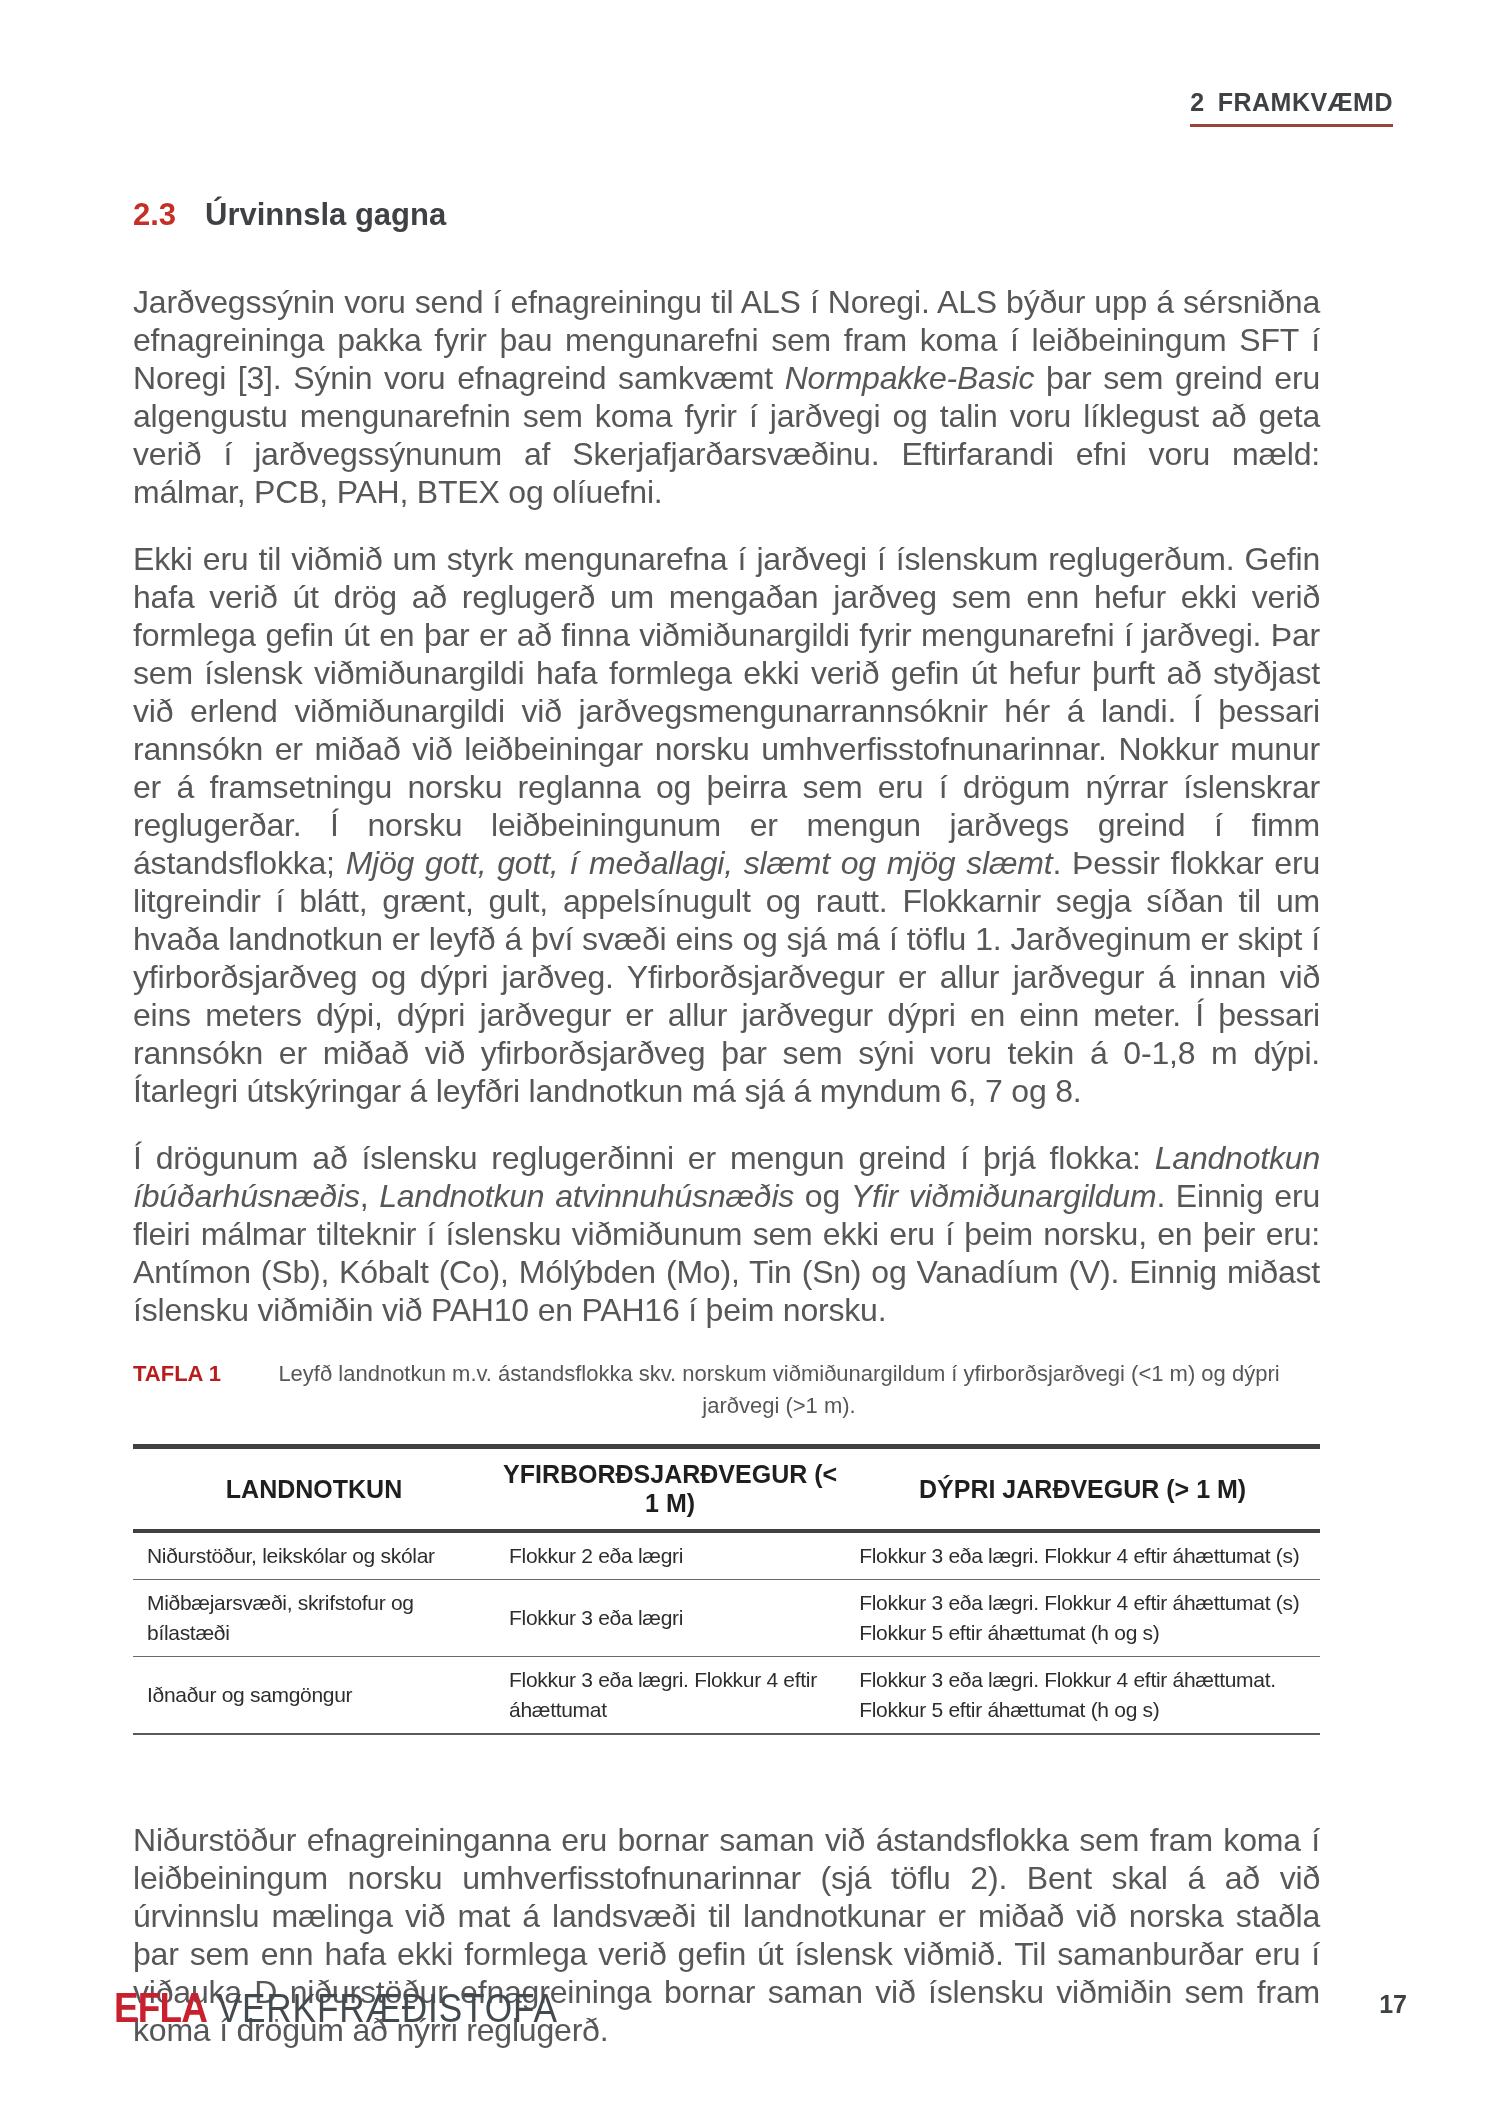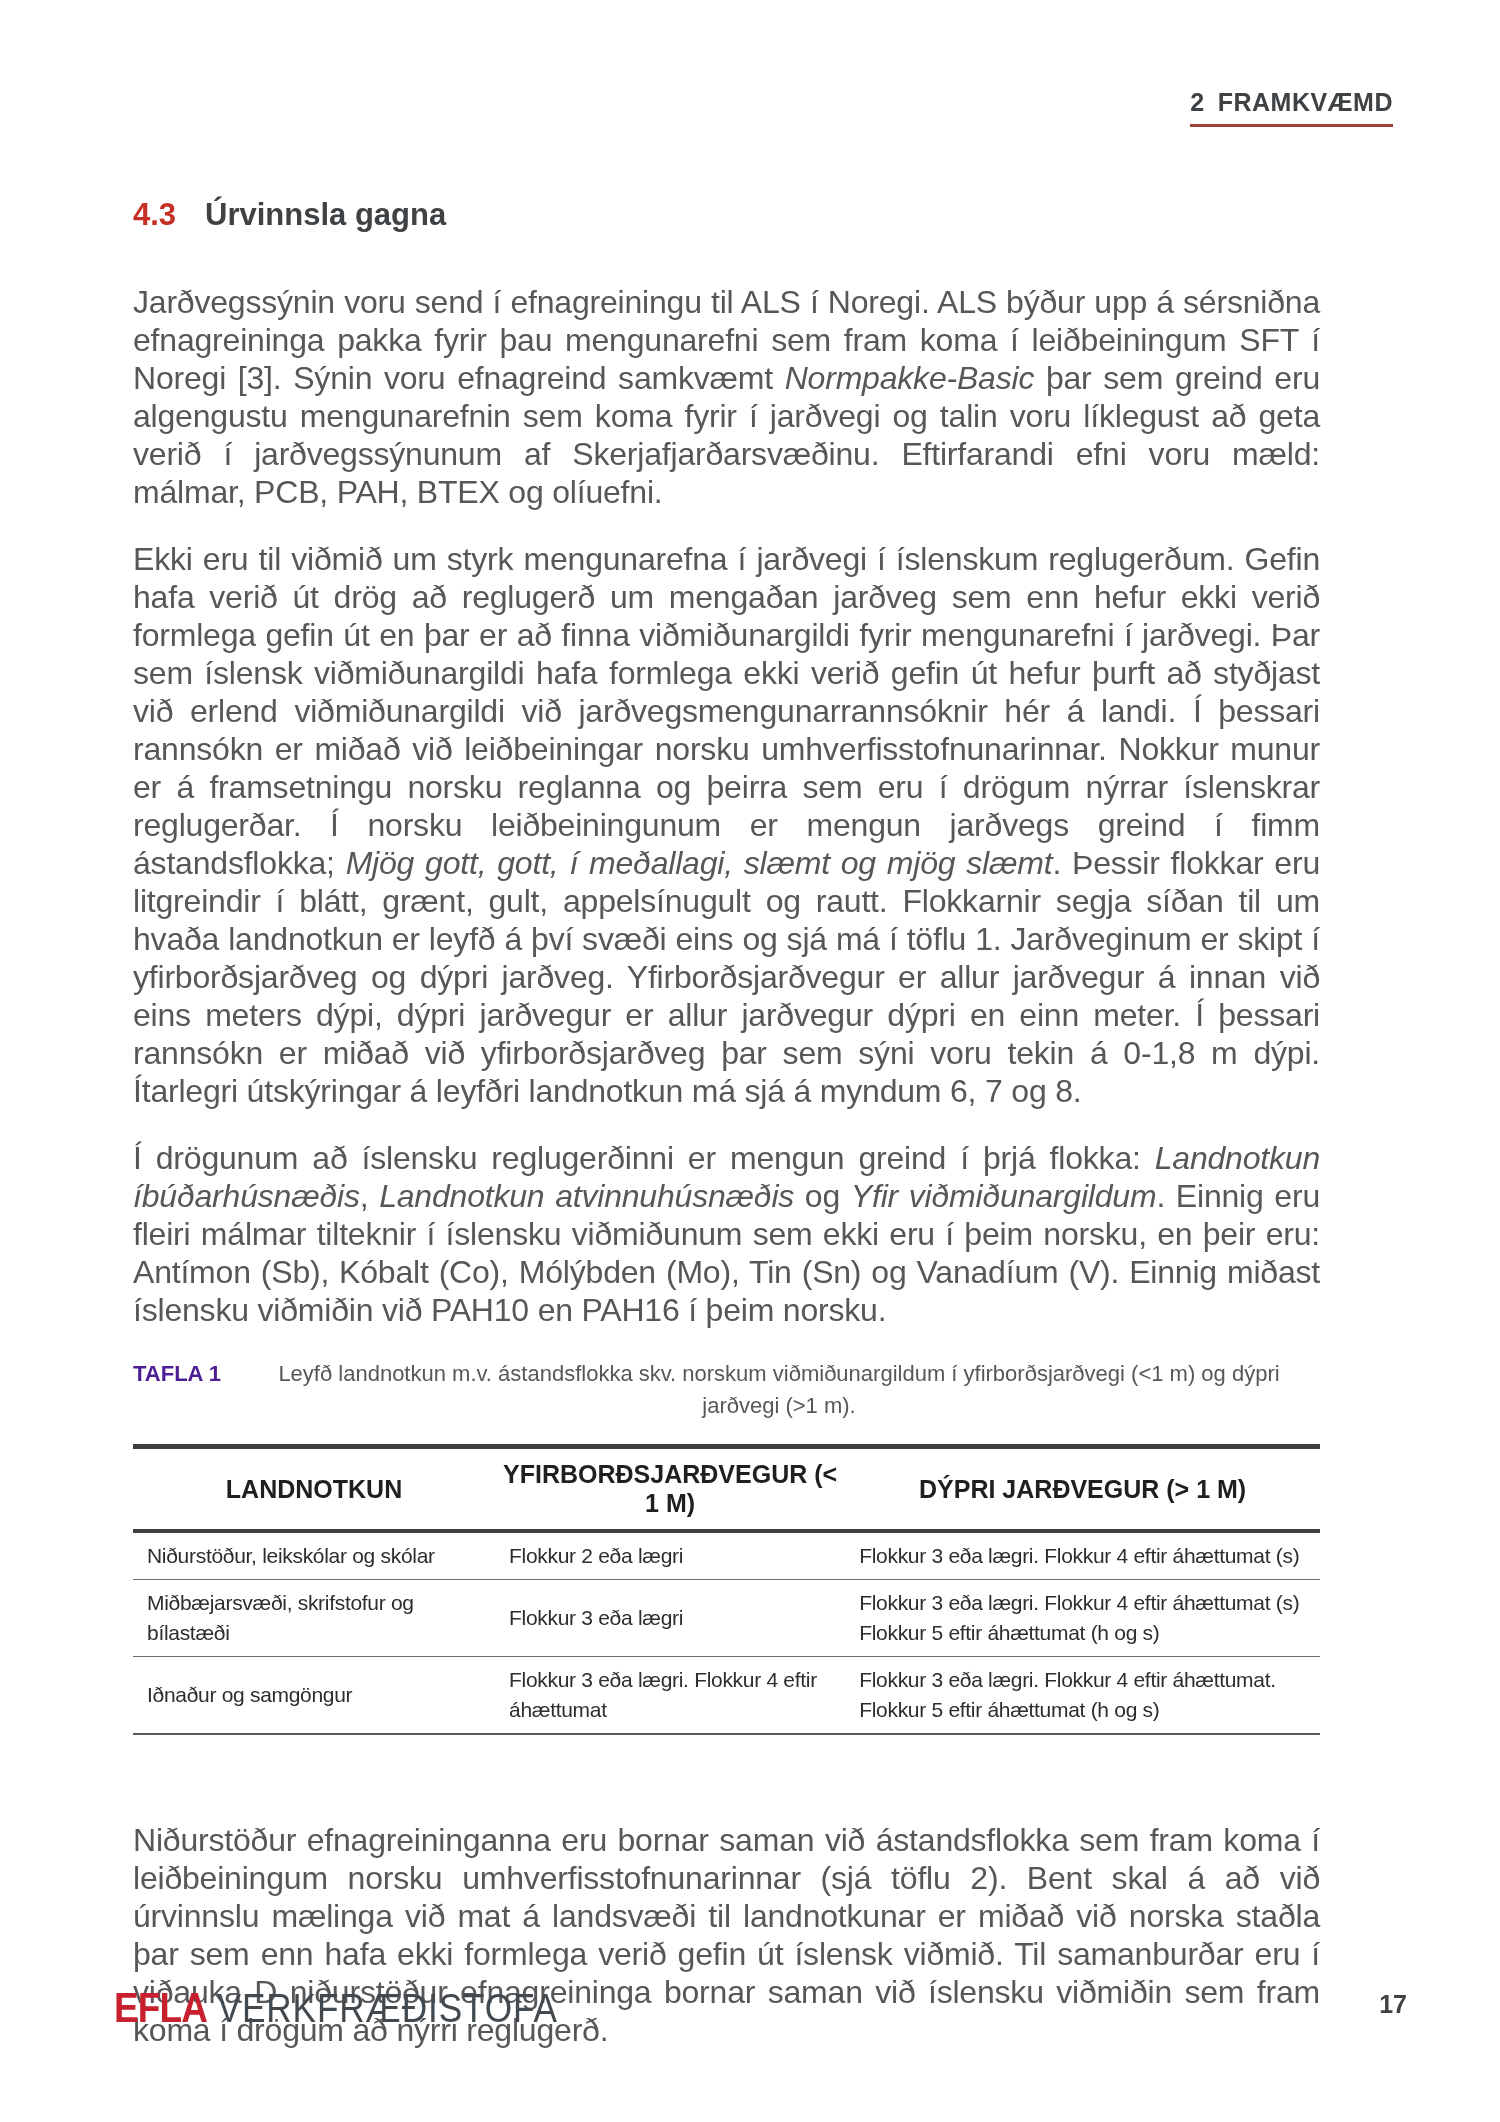--- a/index.html
+++ b/index.html
@@ -61,21 +61,21 @@
 
   
   .tbl-caption {
     display: flex;
     margin-top: 6px;
     margin-bottom: 22px;
     font-size: 22px;
     line-height: 32px;
   }
   .tbl-caption .cap-label {
-    color: #4c1d95;
+    color: #b91c1c;
     font-weight: bold;
     flex: 0 0 105px;
   }
   .tbl-caption .cap-text {
     flex: 1;
     text-align: center;
     color: #57575A;
   }
 
   
@@ -145,21 +145,21 @@
 </head>
 <body>
 
 <div class="page">
 
   <div class="page-header">
     <span class="chap-no">2</span><span>FRAMKVÆMD</span>
   </div>
 
   <div class="section-heading">
-    <span class="sec-no">4.3</span>
+    <span class="sec-no">2.3</span>
     <span class="sec-title">Úrvinnsla gagna</span>
   </div>
 
   <div class="content">
 
     <p class="body-par"><span>Jarðvegssýnin voru send í efnagreiningu til ALS í Noregi. ALS býður upp á sérsniðna efnagreininga pakka fyrir þau mengunarefni sem fram koma í leiðbeiningum SFT í Noregi [3]. Sýnin voru efnagreind samkvæmt </span><span class="it">Normpakke-Basic</span><span> þar sem greind eru algengustu mengunarefnin sem koma fyrir í jarðvegi og talin voru líklegust að geta verið í jarðvegssýnunum af Skerjafjarðarsvæðinu. Eftirfarandi efni voru mæld: málmar, PCB, PAH, BTEX og olíuefni.</span></p>
 
     <p class="body-par"><span>Ekki eru til viðmið um styrk mengunarefna í jarðvegi í íslenskum reglugerðum. Gefin hafa verið út drög að reglugerð um mengaðan jarðveg sem enn hefur ekki verið formlega gefin út en þar er að finna viðmiðunargildi fyrir mengunarefni í jarðvegi. Þar sem  íslensk viðmiðunargildi hafa formlega ekki verið gefin út hefur þurft að styðjast við erlend viðmiðunargildi við jarðvegsmengunarrannsóknir hér á landi. Í þessari rannsókn er miðað við leiðbeiningar norsku umhverfisstofnunarinnar. Nokkur munur er á framsetningu norsku reglanna og þeirra sem eru í drögum nýrrar íslenskrar reglugerðar. Í norsku leiðbeiningunum er mengun jarðvegs greind í fimm ástandsflokka; </span><span class="it">Mjög gott, gott, í meðallagi, slæmt og mjög slæmt</span><span>. Þessir flokkar eru litgreindir í blátt, grænt, gult, appelsínugult og rautt. Flokkarnir segja síðan til um hvaða landnotkun er leyfð á því svæði eins og sjá má í töflu 1. Jarðveginum er skipt í yfirborðsjarðveg og dýpri jarðveg. Yfirborðsjarðvegur er allur jarðvegur á innan við eins meters dýpi, dýpri jarðvegur er allur jarðvegur dýpri en einn meter. Í þessari rannsókn er miðað við yfirborðsjarðveg þar sem sýni voru tekin á 0-1,8 m dýpi. Ítarlegri útskýringar á leyfðri landnotkun má sjá á myndum 6, 7 og 8.</span></p>
 
     <p class="body-par"><span>Í drögunum að íslensku reglugerðinni er mengun greind í þrjá flokka: </span><span class="it">Landnotkun íbúðarhúsnæðis</span><span>, </span><span class="it">Landnotkun atvinnuhúsnæðis</span><span> og </span><span class="it">Yfir viðmiðunargildum</span><span>. Einnig eru fleiri málmar tilteknir í íslensku viðmiðunum sem ekki eru í þeim norsku, en þeir eru: Antímon (Sb), Kóbalt (Co), Mólýbden (Mo), Tin (Sn) og Vanadíum (V). Einnig miðast íslensku viðmiðin við PAH10 en PAH16 í þeim norsku.</span></p>

